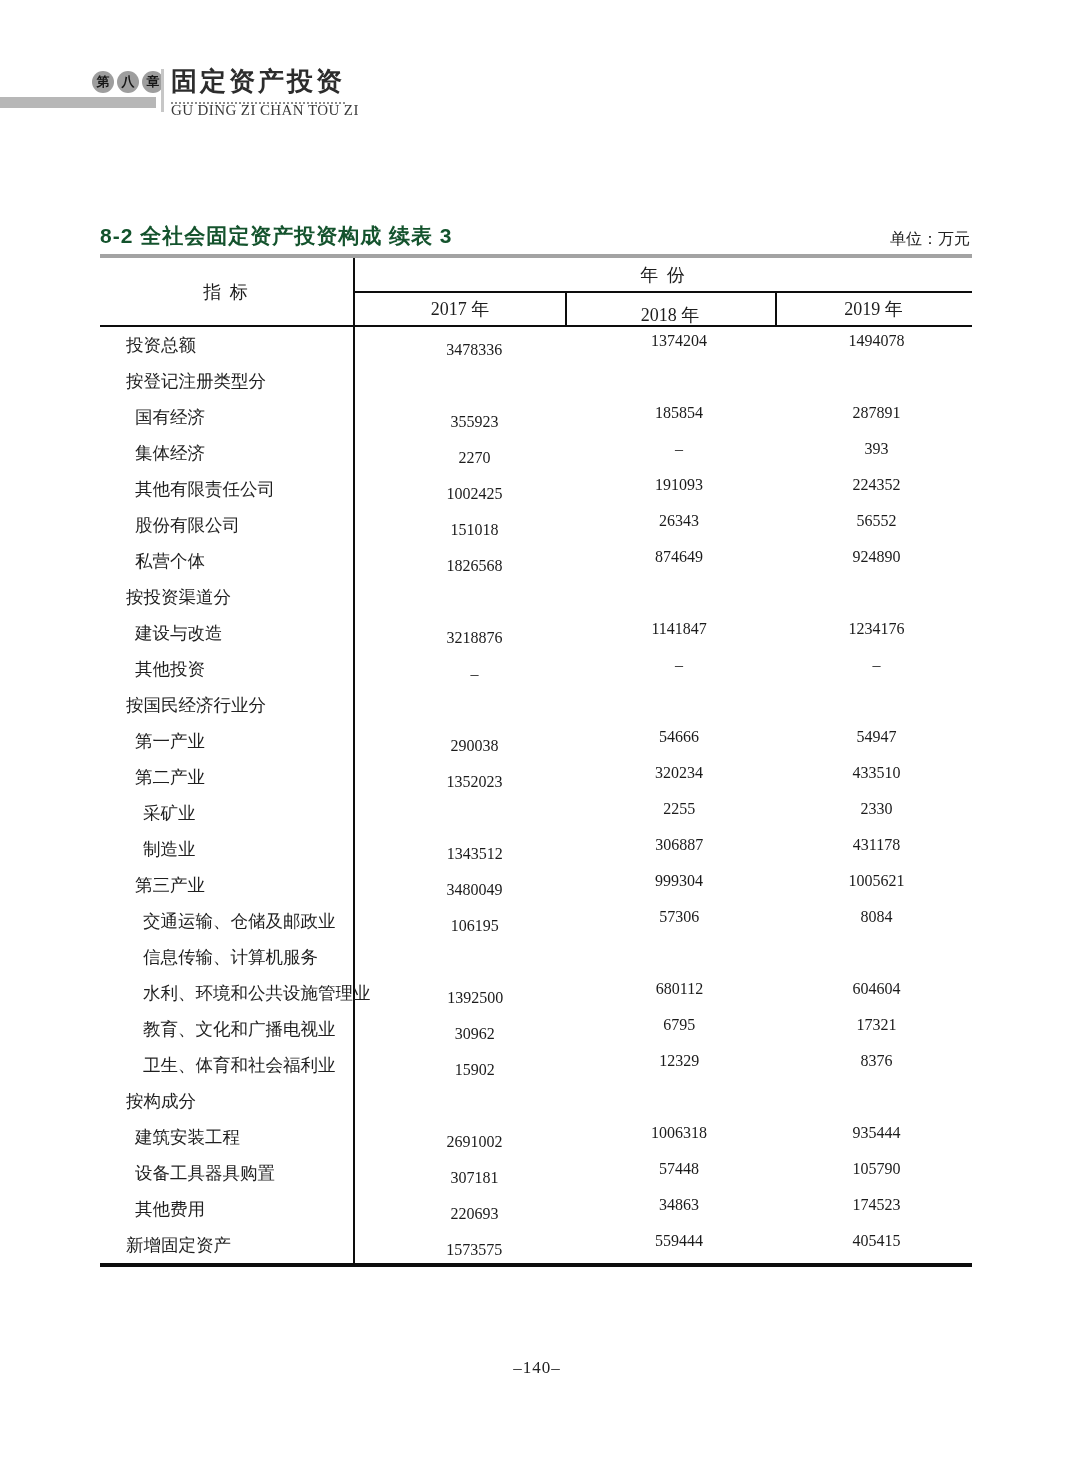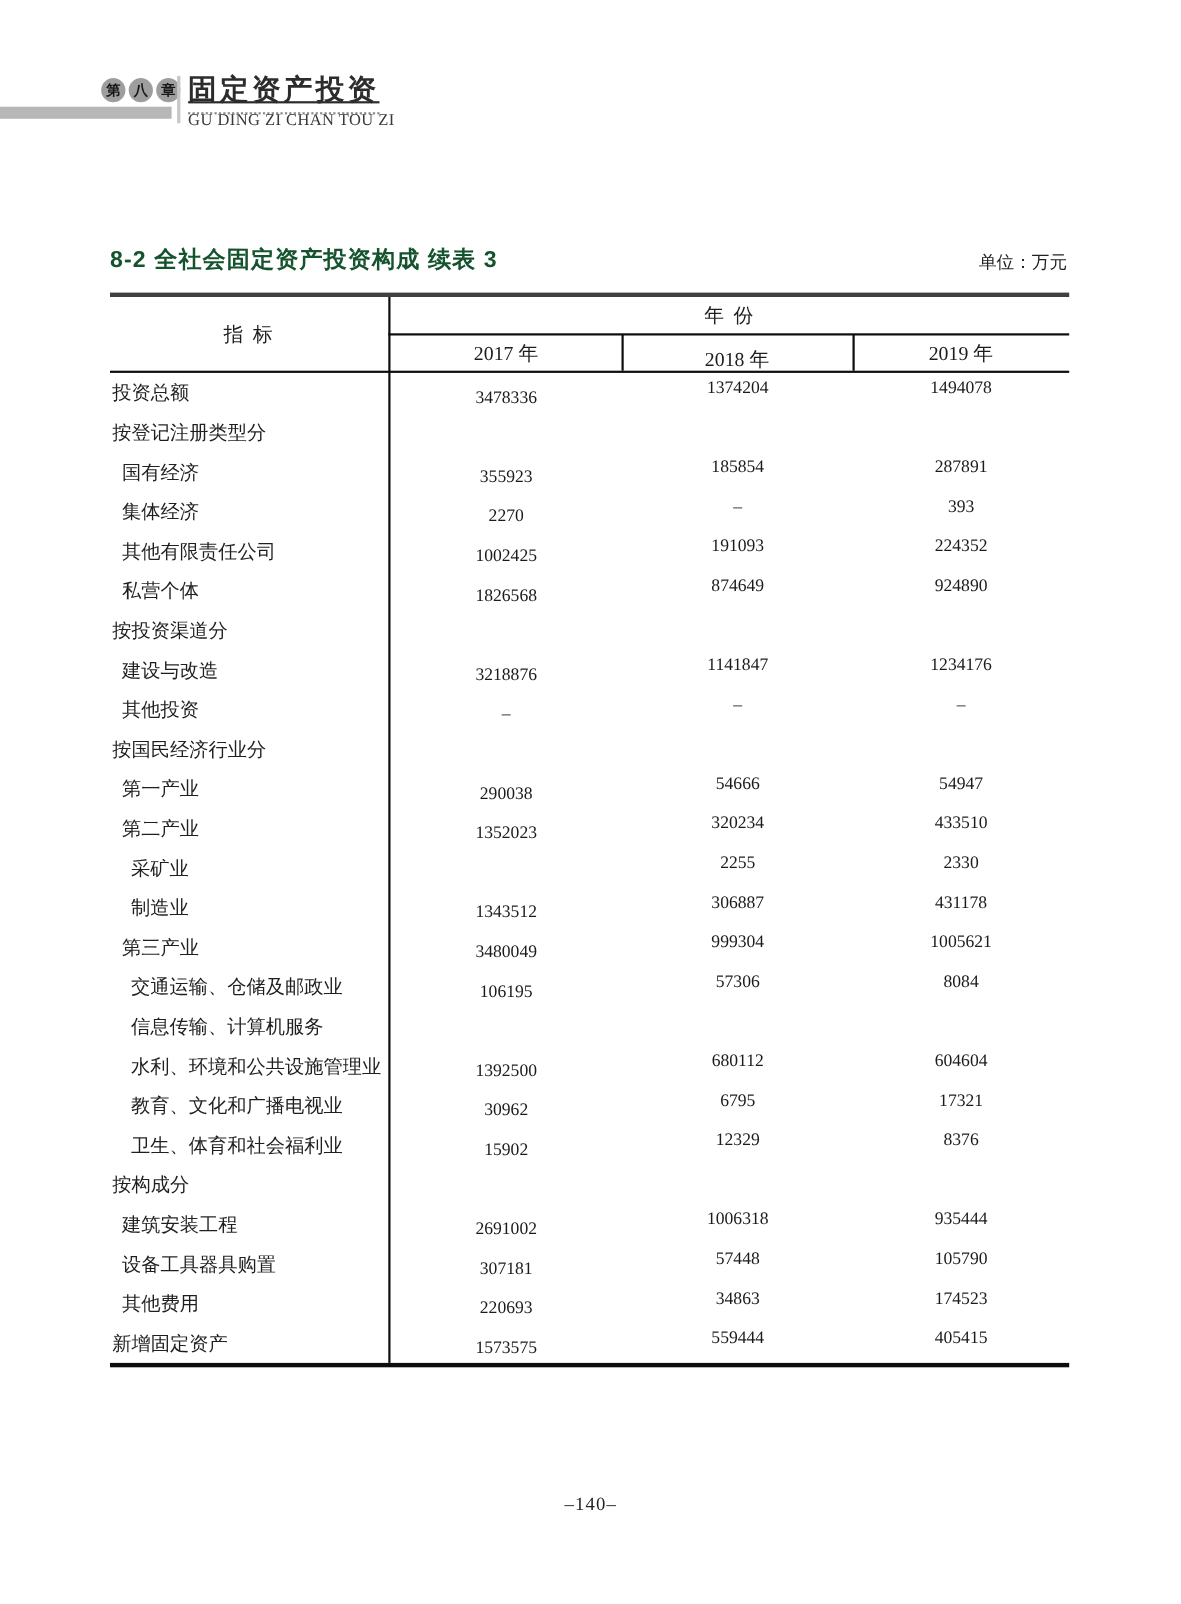--- a/index.html
+++ b/index.html
@@ -19,42 +19,42 @@
     width:22px; height:22px; border-radius:50%;
     background:#9e9e9e; color:#161616;
     font-size:13px; line-height:22px; text-align:center;
     font-weight:bold;
   }
   .hdr-divider { position:absolute; left:161px; top:69px; width:3px; height:43px; background:#c7c7c7; }
   .chapter-title {
     position:absolute; left:171px; top:64px;
     font-family:"Liberation Sans", sans-serif;
     font-size:26px; font-weight:bold; letter-spacing:3px; color:#2c2c2c;
-    border-bottom:2px dotted #8a8a8a; padding-bottom:3px;text-decoration:underline;
+    border-bottom:2px dotted #8a8a8a; padding-bottom:3px;
   }
   .chapter-sub {
     position:absolute; left:171px; top:102px;
     font-size:15px; color:#3a3a3a; letter-spacing:0.4px;
   }
 
   
   .title-row {
     position:absolute; left:100px; top:222px; width:872px;
     display:flex; justify-content:space-between; align-items:flex-end;
   }
   .tbl-title {
     font-family:"Liberation Sans", sans-serif;
     font-size:21px; font-weight:bold; color:#14532d; letter-spacing:1px;
   }
   .tbl-unit { font-size:16px; color:#222; padding-right:2px; }
 
   
   .tbl {
-    position:absolute; left:100px; top:266px; width:872px;
-    border-top:4px solid #404040;
+    position:absolute; left:100px; top:254px; width:872px;
+    border-top:4px solid #a3a3a3;
     border-bottom:4px solid #0d0d0d;
   }
   .tbl .vline-main { position:absolute; left:253px; top:0; bottom:0; width:2px; background:#0d0d0d; }
   .tbl .vline-y1 { position:absolute; left:465px; top:34px; height:33px; width:2px; background:#0d0d0d; }
   .tbl .vline-y2 { position:absolute; left:675px; top:34px; height:33px; width:2px; background:#0d0d0d; }
   .tbl .hline-years { position:absolute; left:253px; right:0; top:33px; height:2px; background:#0d0d0d; }
   .tbl .hline-head { position:absolute; left:0; right:0; top:67px; height:2px; background:#0d0d0d; }
 
   .head { position:relative; height:69px; }
   .head-indicator {
@@ -67,21 +67,21 @@
     display:flex; align-items:center; justify-content:center;
     font-size:18px; letter-spacing:2px;
   }
   .head-cols { position:absolute; left:255px; right:0; top:34px; height:33px; display:flex; }
   .head-col { display:flex; align-items:center; justify-content:center; font-size:18px; }
   .head-col.w0 { width:210px; }
   .head-col.w1 { width:210px;margin-top:12px; }
   .head-col.w2 { width:197px; }
 
   .body-rows { position:relative; }
-  .row { display:flex; align-items:center; height:36px; }
+  .row { display:flex; align-items:center; height:36px;margin-left:24px; }
   .lbl { width:253px; font-size:17.5px; color:#1f1f1f; white-space:nowrap; }
   .lbl.ind0 { padding-left:2px; }
   .lbl.ind1 { padding-left:11px; }
   .lbl.ind2 { padding-left:19px; }
   .val { text-align:center; font-size:16px; color:#1b1b1b; }
   .val.c0 { width:212px; margin-left:2px; transform:translateY(5px); }
   .val.c1 { width:210px; transform:translateY(-4px); }
   .val.c2 { width:197px; transform:translateY(-4px); }
 
   
@@ -150,20 +150,26 @@
         <div class="val c1">–</div>
         <div class="val c2">393</div>
       </div>
       <div class="row">
         <div class="lbl ind1">其他有限责任公司</div>
         <div class="val c0">1002425</div>
         <div class="val c1">191093</div>
         <div class="val c2">224352</div>
       </div>
       <div class="row">
+        <div class="lbl ind1">股份有限公司</div>
+        <div class="val c0">151018</div>
+        <div class="val c1">26343</div>
+        <div class="val c2">56552</div>
+      </div>
+      <div class="row">
         <div class="lbl ind1">私营个体</div>
         <div class="val c0">1826568</div>
         <div class="val c1">874649</div>
         <div class="val c2">924890</div>
       </div>
       <div class="row">
         <div class="lbl ind0">按投资渠道分</div>
         <div class="val c0"></div>
         <div class="val c1"></div>
         <div class="val c2"></div>

